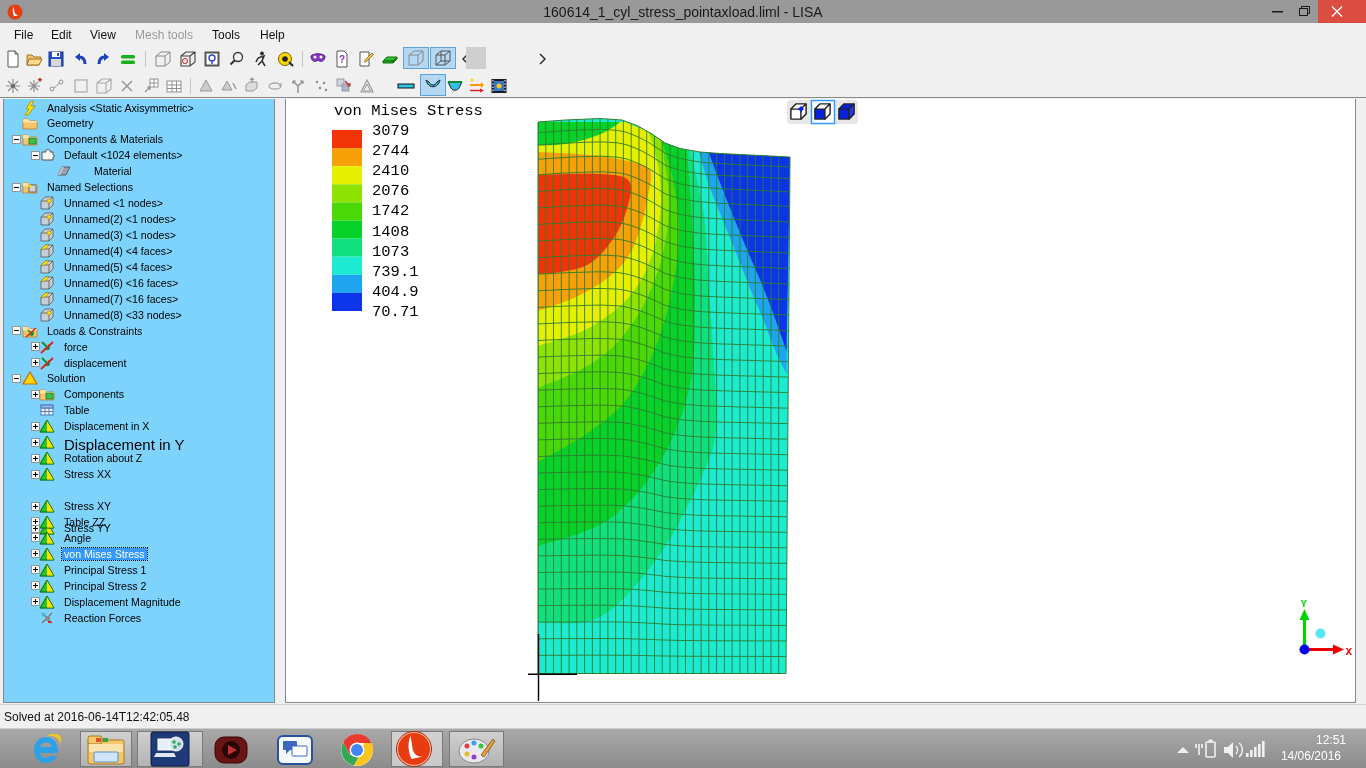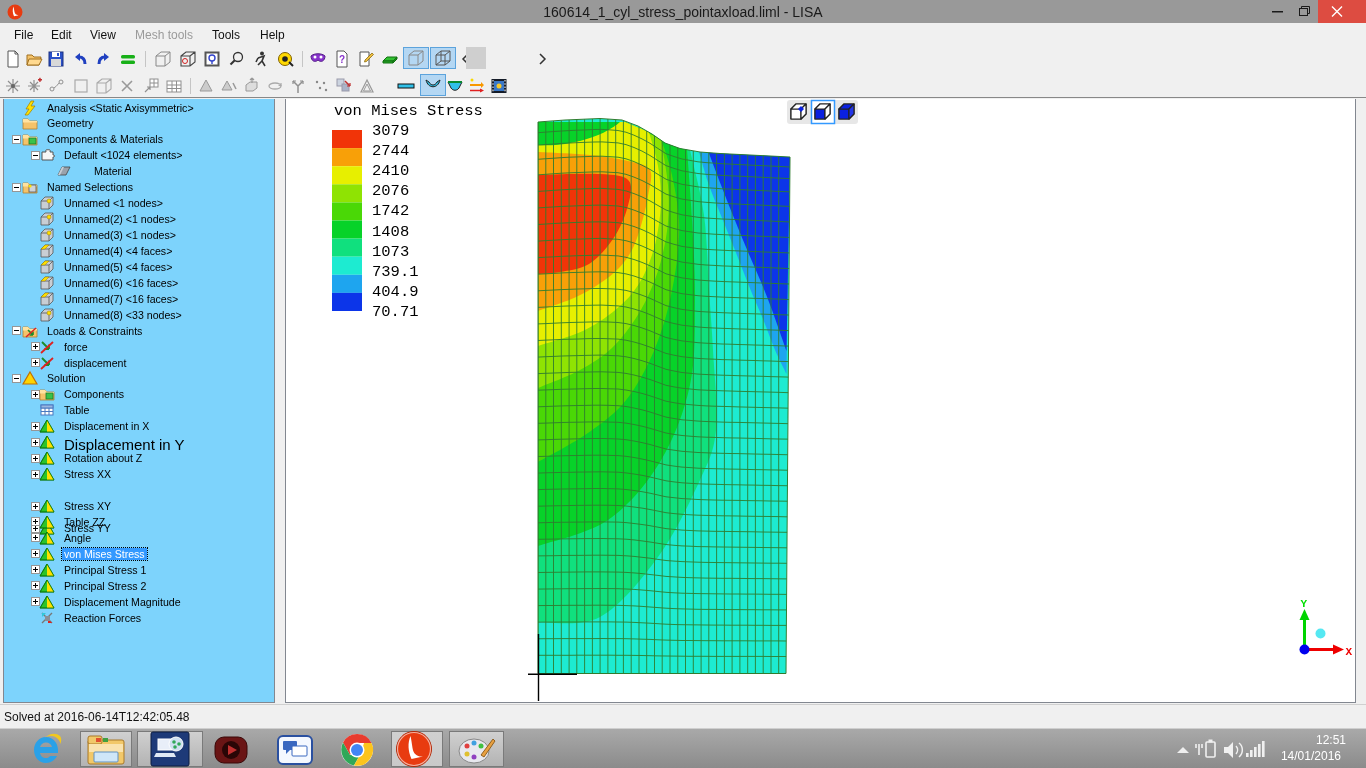--- a/index.html
+++ b/index.html
@@ -709,13 +709,13 @@
 </g>
 <g fill="#f0f0f0">
 <rect x="1246" y="752" width="2.6" height="4"></rect>
         <rect x="1250" y="749" width="2.6" height="7"></rect>
 <rect x="1254" y="746" width="2.6" height="10"></rect>
         <rect x="1258" y="743" width="2.6" height="13"></rect>
         <rect x="1262" y="740" width="2.6" height="16"></rect>
 </g>
 </svg>
   <div style="position:absolute;left:1276px;top:4px;width:70px;text-align:right;color:#fff;font-size:12px;">12:51</div>
-  <div style="position:absolute;left:1256px;top:20px;width:85px;text-align:right;color:#fff;font-size:12px;">14/01/2016</div>
+  <div style="position:absolute;left:1256px;top:20px;width:85px;text-align:right;color:#fff;font-size:12px;">14/06/2016</div>
 </div>
 </body></html>

